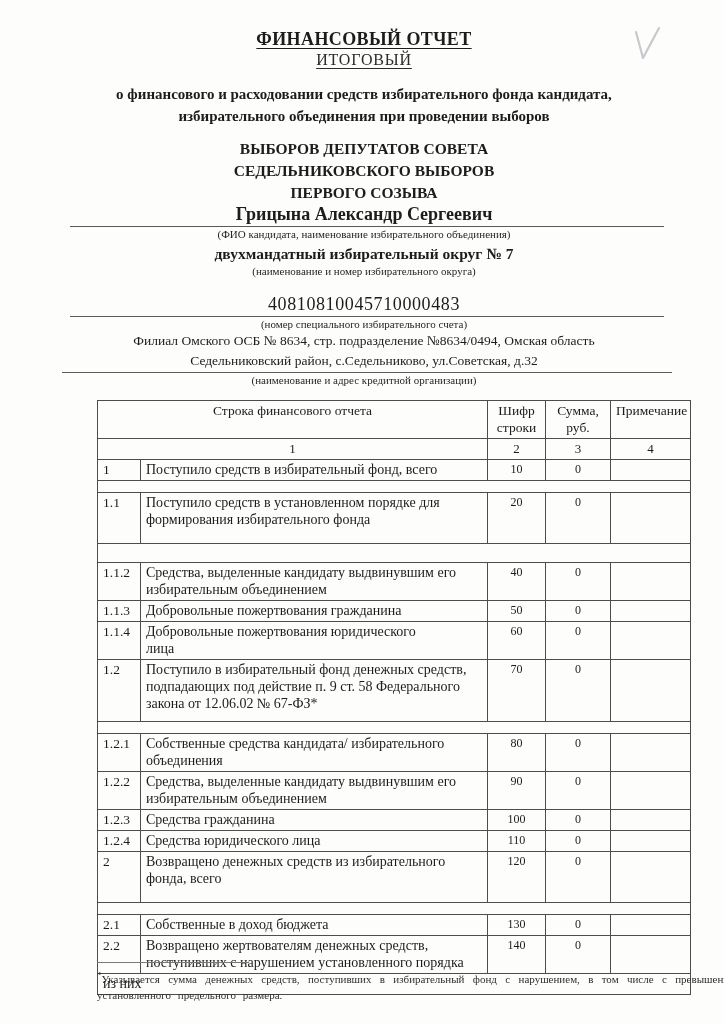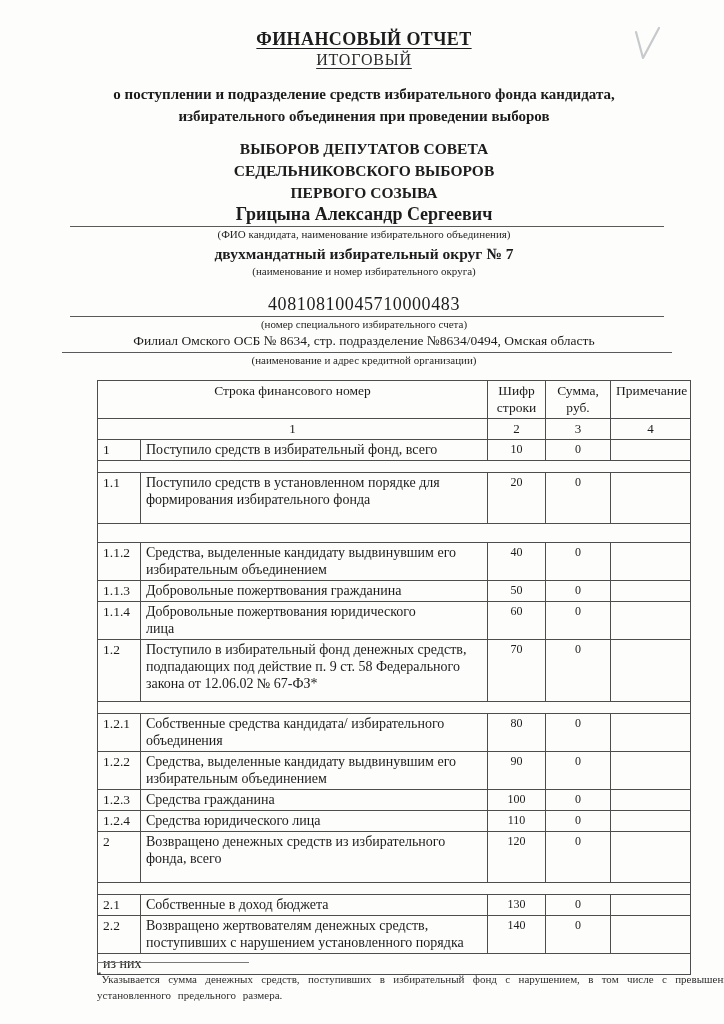--- a/index.html
+++ b/index.html
@@ -158,21 +158,21 @@
 <div class="sheet">
 
   <svg class="checkmark" viewBox="0 0 36 36">
     <path d="M8 6 L15 32 L31 2" fill="none" stroke="#c7c9cc" stroke-width="2.2" stroke-linecap="round" stroke-linejoin="round"></path>
   </svg>
 
   <div class="center doc-title">ФИНАНСОВЫЙ ОТЧЕТ</div>
   <div class="center doc-subtitle">ИТОГОВЫЙ</div>
 
   <div class="doc-desc center">
-    <div>о поступлении и подразделение средств избирательного фонда кандидата,</div>
+    <div>о финансового и расходовании средств избирательного фонда кандидата,</div>
     <div>избирательного объединения при проведении выборов</div>
   </div>
 
   <div class="election-block center">
     <div>ВЫБОРОВ  ДЕПУТАТОВ СОВЕТА</div>
     <div>СЕДЕЛЬНИКОВСКОГО ВЫБОРОВ</div>
     <div>ПЕРВОГО СОЗЫВА</div>
   </div>
 
   <div class="candidate-name center">Грицына Александр Сергеевич</div>
@@ -180,34 +180,35 @@
   <div class="caption center">(ФИО кандидата, наименование избирательного объединения)</div>
 
   <div class="district center">двухмандатный избирательный округ № 7</div>
   <div class="caption center">(наименование и номер избирательного округа)</div>
 
   <div class="account-number center">40810810045710000483</div>
   <div class="rule"></div>
   <div class="caption center">(номер специального избирательного счета)</div>
 
   <div class="bank-line center">Филиал Омского ОСБ № 8634, стр. подразделение №8634/0494, Омская область</div>
+  <div class="bank-line center">Седельниковский район, с.Седельниково, ул.Советская, д.32</div>
   <div class="rule rule-wide"></div>
   <div class="caption center">(наименование и адрес кредитной организации)</div>
 
   <table class="report">
     <colgroup>
       <col style="width:43px">
       <col style="width:347px">
       <col style="width:58px">
       <col style="width:65px">
       <col style="width:80px">
     </colgroup>
     <thead>
       <tr>
-        <th colspan="2" class="th-cell">Строка финансового номер</th>
+        <th colspan="2" class="th-cell">Строка финансового отчета</th>
         <th class="th-cell">Шифр строки</th>
         <th class="th-cell">Сумма, руб.</th>
         <th class="th-cell">Примечание</th>
       </tr>
       <tr>
         <td colspan="2" class="cnum-cell">1</td>
         <td class="cnum-cell">2</td>
         <td class="cnum-cell">3</td>
         <td class="cnum-cell">4</td>
       </tr>

